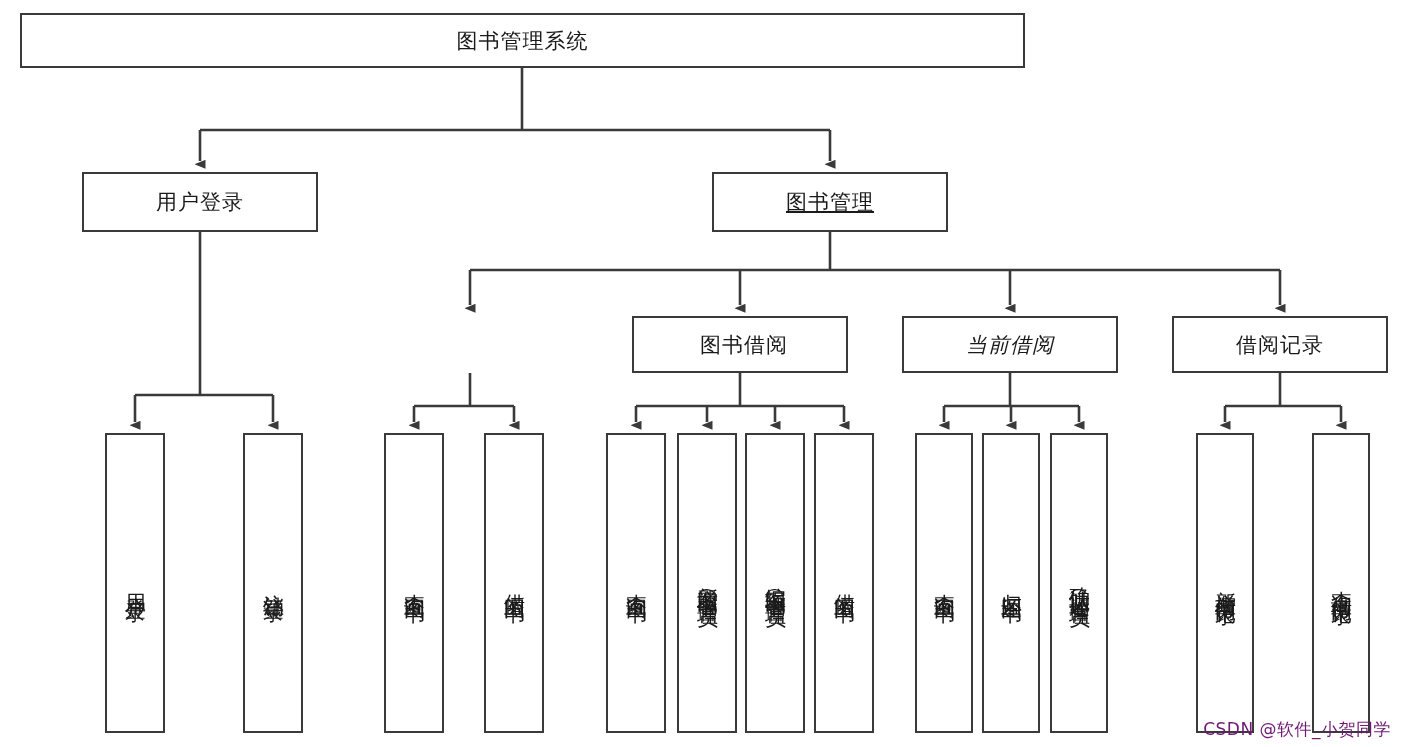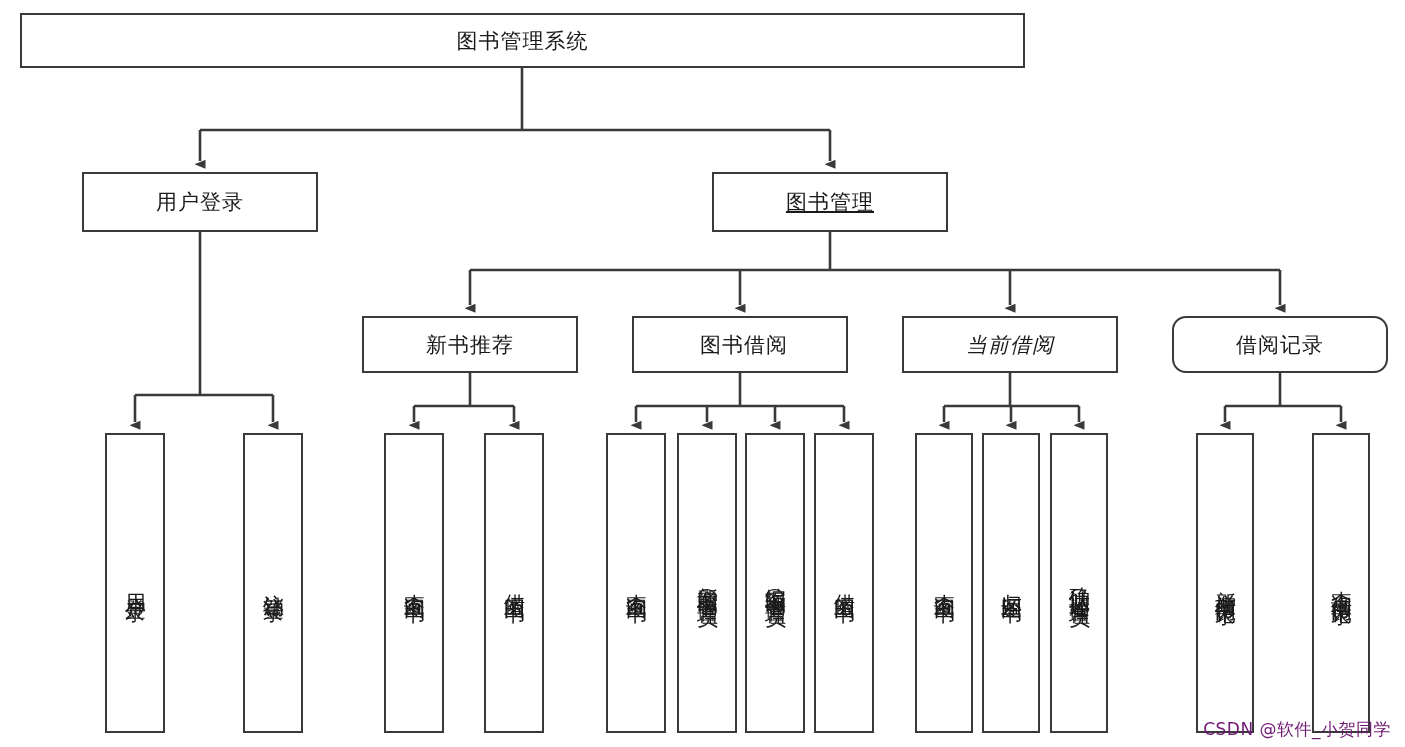--- a/index.html
+++ b/index.html
@@ -124,30 +124,27 @@
     <span>图书管理系统</span>
   </div>
 
   <div class="node horiz" style="left:82px; top:172px; width:236px; height:60px;">
     <span>用户登录</span>
   </div>
   <div class="node horiz" style="left:712px; top:172px; width:236px; height:60px;text-decoration:underline;">
     <span>图书管理</span>
   </div>
 
-  <div class="node horiz" style="left:362px; top:316px; width:216px; height:57px;">
-    <span>新书推荐</span>
-  </div>
   <div class="node horiz" style="left:632px; top:316px; width:216px; height:57px;padding-left:8px;">
     <span>图书借阅</span>
   </div>
   <div class="node horiz" style="left:902px; top:316px; width:216px; height:57px;font-style:italic;">
     <span>当前借阅</span>
   </div>
-  <div class="node horiz" style="left:1172px; top:316px; width:216px; height:57px;border-radius:14px;">
+  <div class="node horiz" style="left:1172px; top:316px; width:216px; height:57px;">
     <span>借阅记录</span>
   </div>
 
   <div class="node vert" style="left:105px; top:433px; width:60px; height:300px;">
     <span class="vtext">用户登录</span>
   </div>
   <div class="node vert" style="left:243px; top:433px; width:60px; height:300px;">
     <span class="vtext">注销登录</span>
   </div>
 

